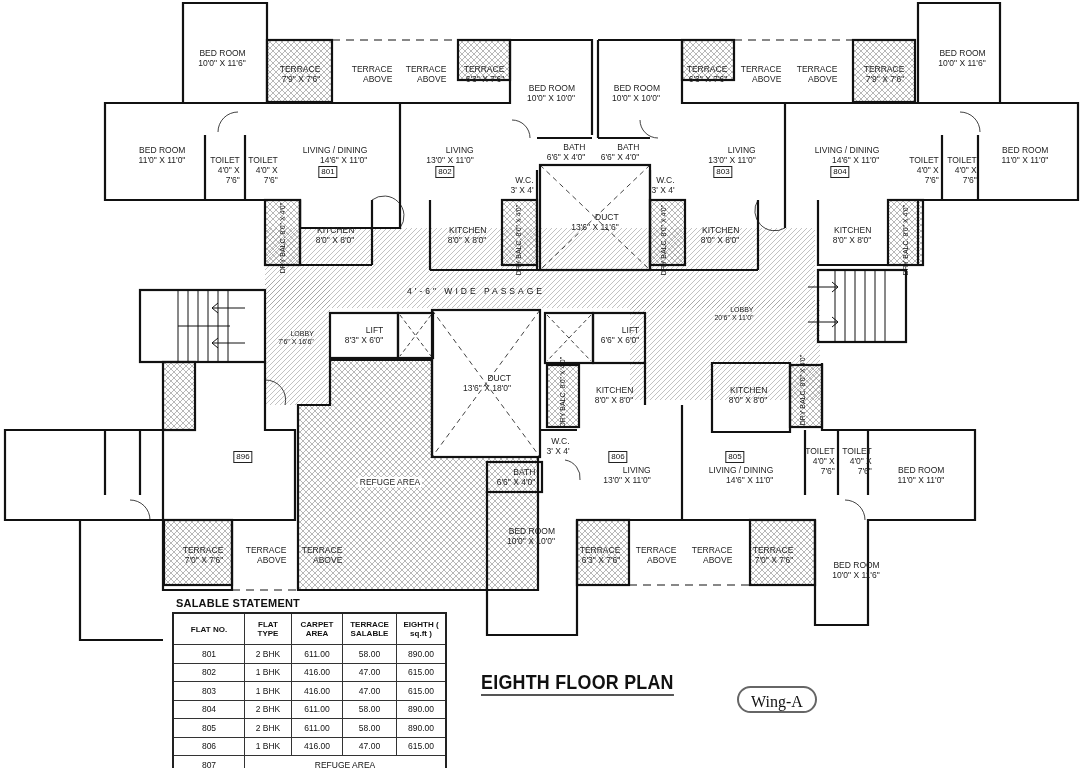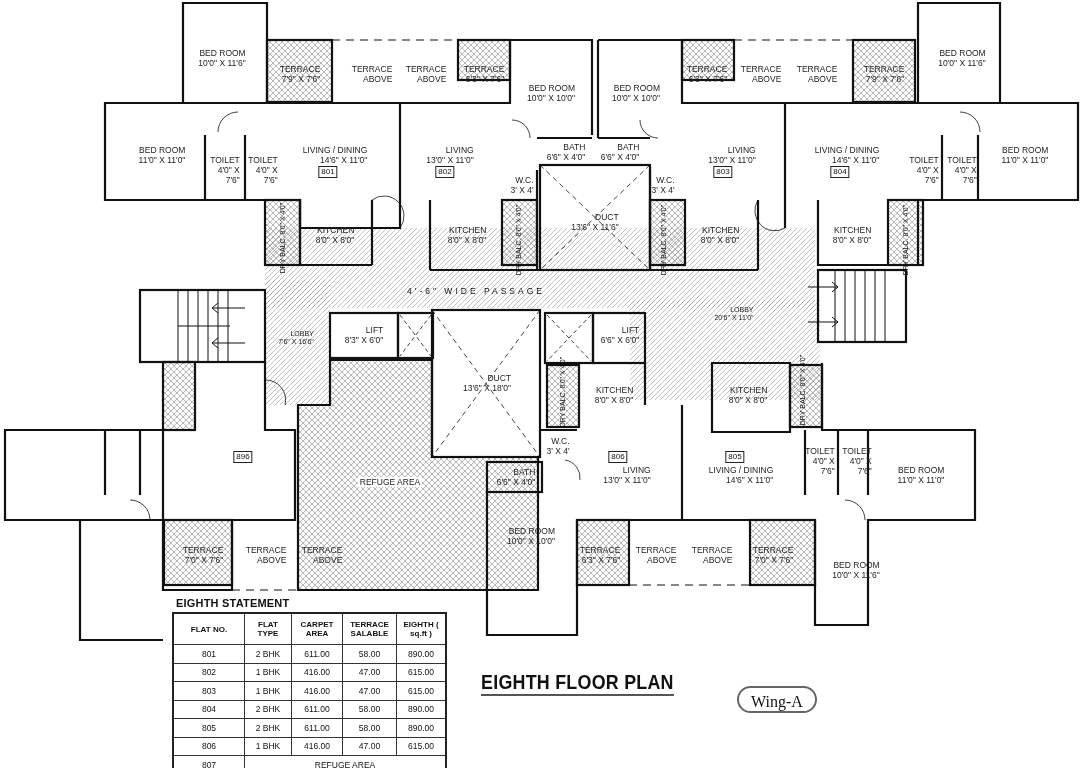--- a/index.html
+++ b/index.html
@@ -402,21 +402,21 @@
   </div>
 <div class="room" style="left:266px;top:555px">
     <span class="nm">TERRACE</span>
     <span class="dm">ABOVE</span>
   </div>
 <div class="room" style="left:322px;top:555px">
     <span class="nm">TERRACE</span>
     <span class="dm">ABOVE</span>
   </div>
 
-<div id="stmt-title">EIGHTH STATEMENT</div>
+<div id="stmt-title">SALABLE STATEMENT</div>
 <table id="stmt">
   <thead>
     <tr>
       <th style="width:62px">FLAT NO.</th>
       <th style="width:38px">FLAT TYPE</th>
       <th style="width:42px">CARPET AREA</th>
       <th style="width:45px">TERRACE SALABLE</th>
       <th style="width:40px">EIGHTH ( sq.ft )</th>
     </tr>
   </thead>

